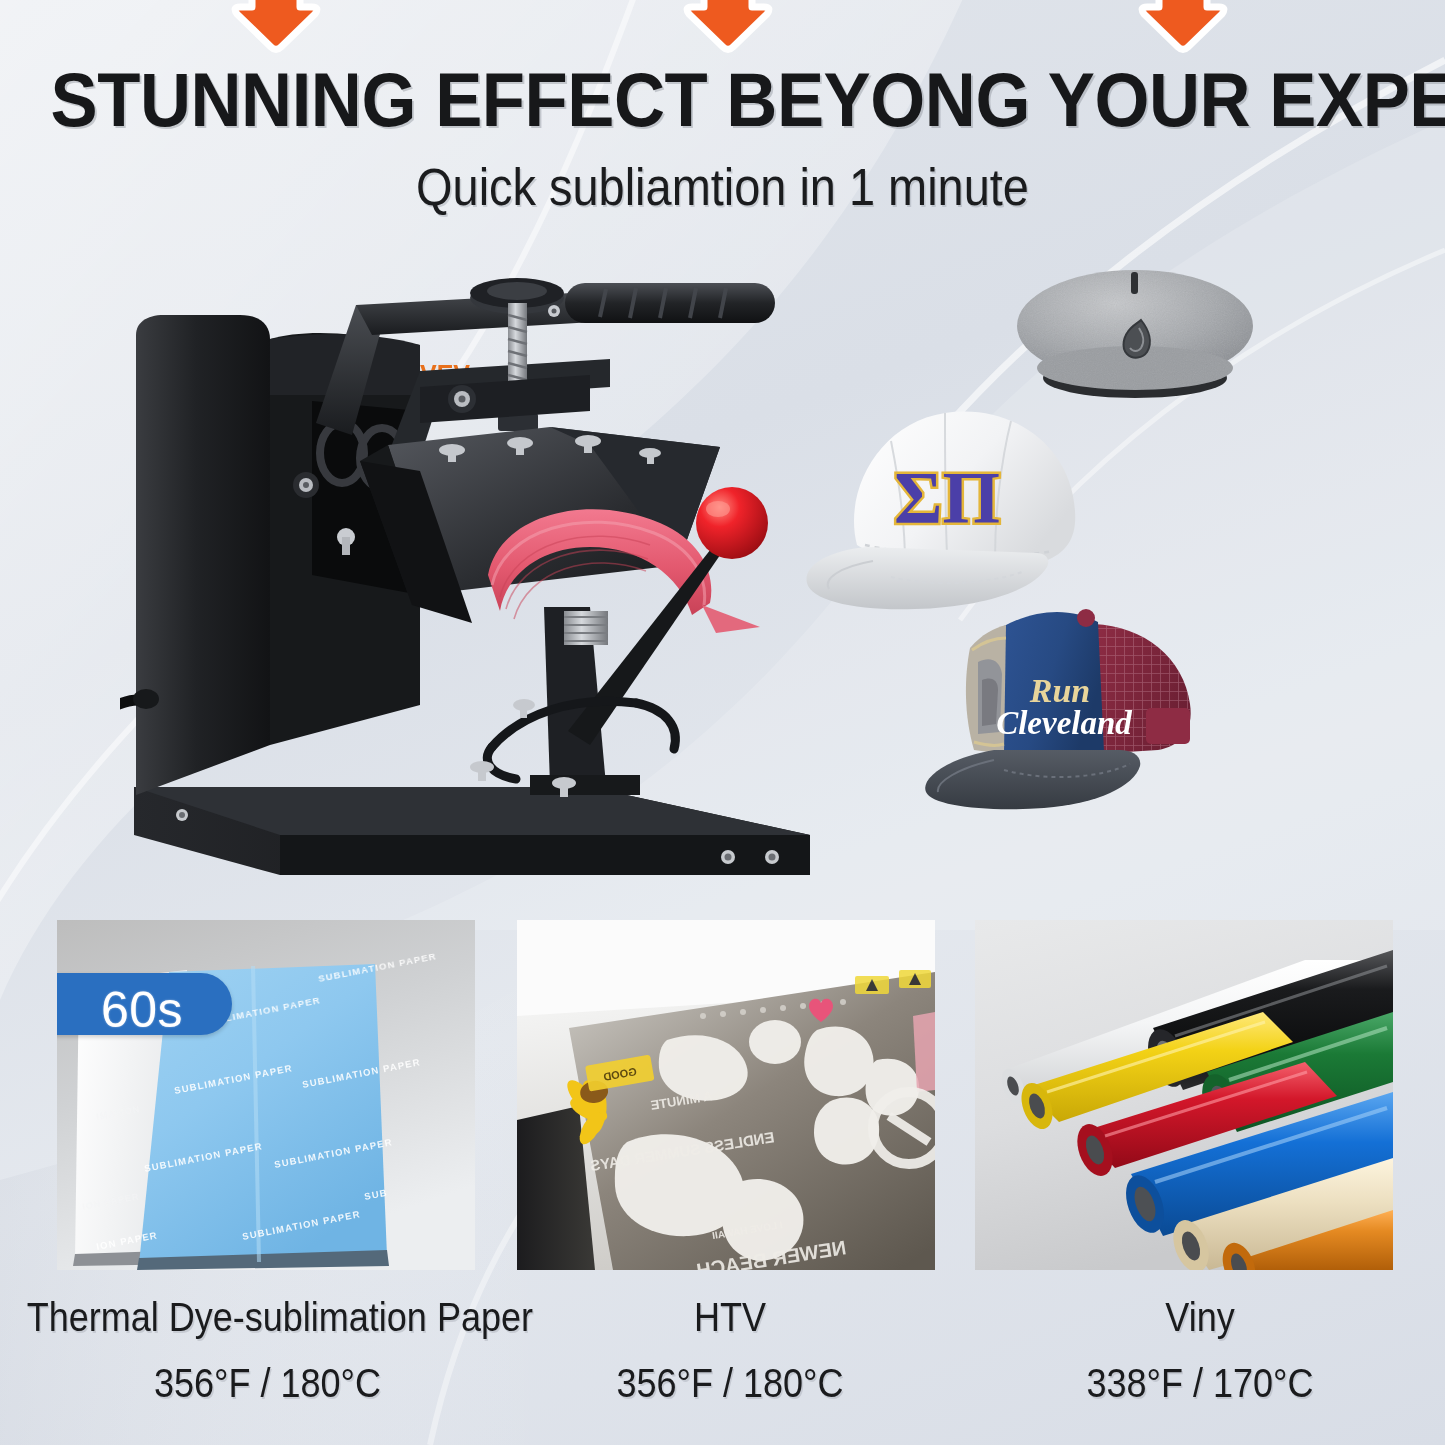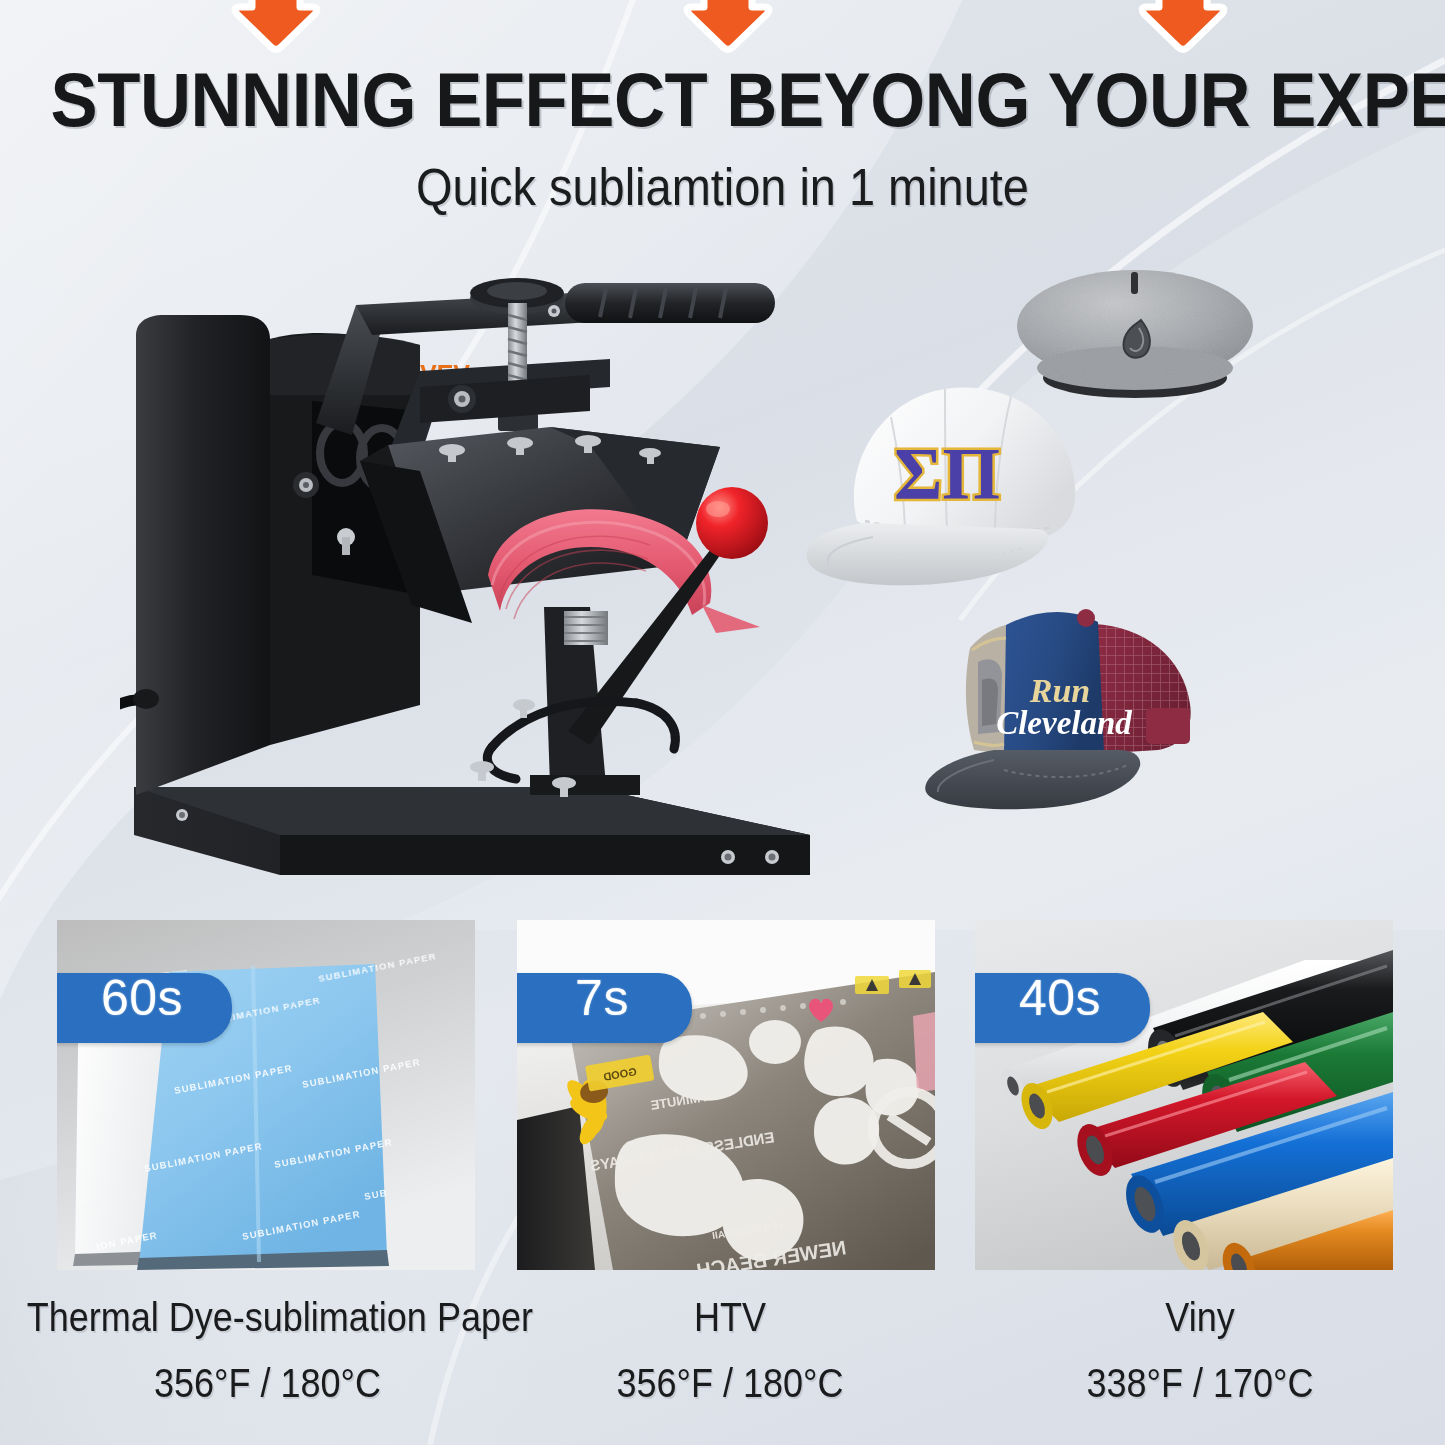--- a/index.html
+++ b/index.html
@@ -53,21 +53,21 @@
     text-shadow: 1.5px 1.5px 0 rgba(130,135,145,0.3);
   }
 
   
   #machine { position: absolute; left: 120px; top: 275px; width: 700px; height: 600px; }
   #machine svg { display: block; }
 
   
   .hat { position: absolute; }
   #beret   { left: 1010px; top: 258px;  width: 250px; height: 160px; }
-  #whitecap{ left: 795px;  top: 371px;  width: 290px; height: 225px; }
+  #whitecap{ left: 795px;  top: 395px;  width: 290px; height: 225px; }
   #trucker { left: 908px;  top: 592px;  width: 290px; height: 222px; }
 
   
   .panel {
     position: absolute;
     top: 920px;
     width: 418px;
     height: 350px;
     overflow: hidden;
   }
@@ -76,27 +76,27 @@
   #panel-2 { left: 975px; }
 
   .panel-art { position: absolute; inset: 0; }
   .panel-art svg { display: block; width: 100%; height: 100%; }
 
   
   .badge {
     position: absolute;
     top: 53px;
     left: -13px;
-    height: 70px;
+    height: 62px;
     min-width: 136px;
     padding: 0 22px 0 30px;
     background: #2a6fc0;
     border-radius: 0 33px 33px 0;
     display: flex;
-    align-items: flex-start;
+    align-items: flex-end;
     justify-content: center;
     box-shadow: 0 2px 4px rgba(0,0,0,0.18);
     z-index: 6;
   }
   .badge span {
     font-family: "Liberation Sans", sans-serif;
     font-size: 50px;
     font-weight: 400;
     color: #ffffff;
     line-height: 1;
@@ -603,23 +603,20 @@
           <path d="M 398 53 L 404 65 L 392 65 Z" fill="#2b2b2b"></path>
         </g>
 
         <path d="M 396 96 L 418 92 L 418 170 L 400 172 Z" fill="#e6a5b0" opacity="0.85"></path>
 
         <g opacity="0.92">
           <circle cx="392" cy="208" r="36" fill="none" stroke="#f1efeb" stroke-width="10"></circle>
           <path d="M 372 196 L 412 222" stroke="#f1efeb" stroke-width="9"></path>
         </g>
       </svg>
-    </div>
-    <div class="badge">
-      <span>7s</span>
     </div>
   </div>
   <div class="arrow" id="arrow-1">
     <svg width="96" height="88" viewBox="0 0 96 88">
       <path d="M 30 8 L 66 8 Q 72 8 72 14 L 72 40 L 84 40 Q 92 40 87 47 L 53 80 Q 48 85 43 80 L 9 47 Q 4 40 12 40 L 24 40 L 24 14 Q 24 8 30 8 Z" fill="#ee5a1f" stroke="#ffffff" stroke-width="7" stroke-linejoin="round"></path>
     </svg>
   </div>
 
   <div class="panel" id="panel-2">
     <div class="panel-art">
@@ -714,23 +711,20 @@
           <ellipse cx="216" cy="326" rx="16" ry="27" transform="rotate(-20 216 326)" fill="#d6c6a0"></ellipse>
           <ellipse cx="216" cy="326" rx="8" ry="15" transform="rotate(-20 216 326)" fill="#4a4c4f"></ellipse>
         </g>
         <g>
           <path d="M 252 344 L 418 290 L 418 350 L 268 350 Z" fill="url(#rOrange)"></path>
           <ellipse cx="264" cy="346" rx="15" ry="24" transform="rotate(-20 264 346)" fill="#c26a0c"></ellipse>
           <ellipse cx="264" cy="346" rx="7" ry="13" transform="rotate(-20 264 346)" fill="#4a4c4f"></ellipse>
         </g>
       </svg>
     </div>
-    <div class="badge">
-      <span>40s</span>
-    </div>
   </div>
   <div class="arrow" id="arrow-2">
     <svg width="96" height="88" viewBox="0 0 96 88">
       <path d="M 30 8 L 66 8 Q 72 8 72 14 L 72 40 L 84 40 Q 92 40 87 47 L 53 80 Q 48 85 43 80 L 9 47 Q 4 40 12 40 L 24 40 L 24 14 Q 24 8 30 8 Z" fill="#ee5a1f" stroke="#ffffff" stroke-width="7" stroke-linejoin="round"></path>
     </svg>
   </div>
 
   <div class="caption caption-title" id="cap-title-0">Thermal Dye-sublimation Paper</div>
   <div class="caption caption-temp" id="cap-temp-0">356°F / 180°C</div>
 

